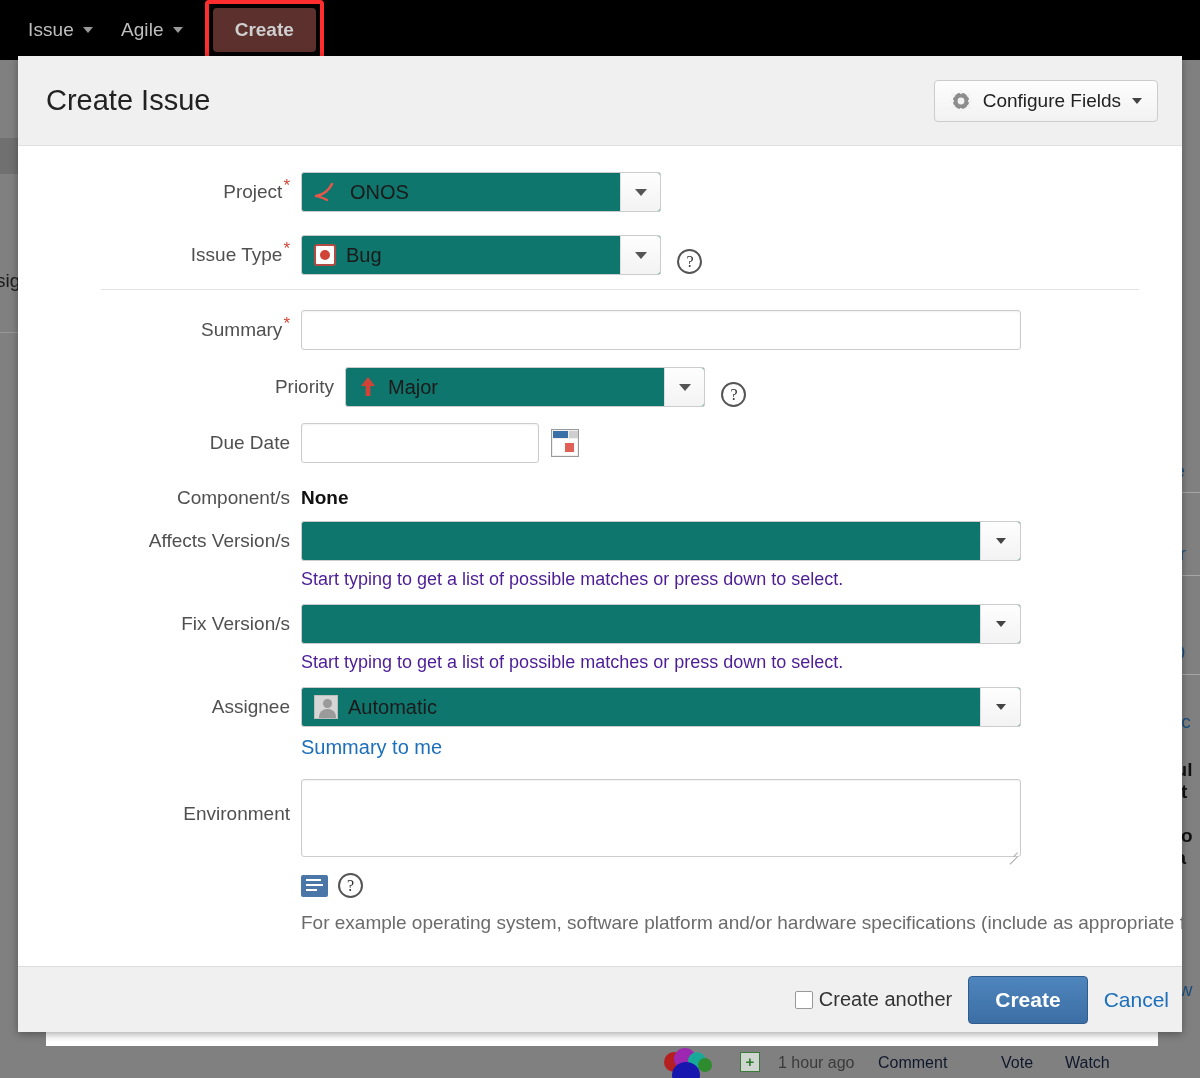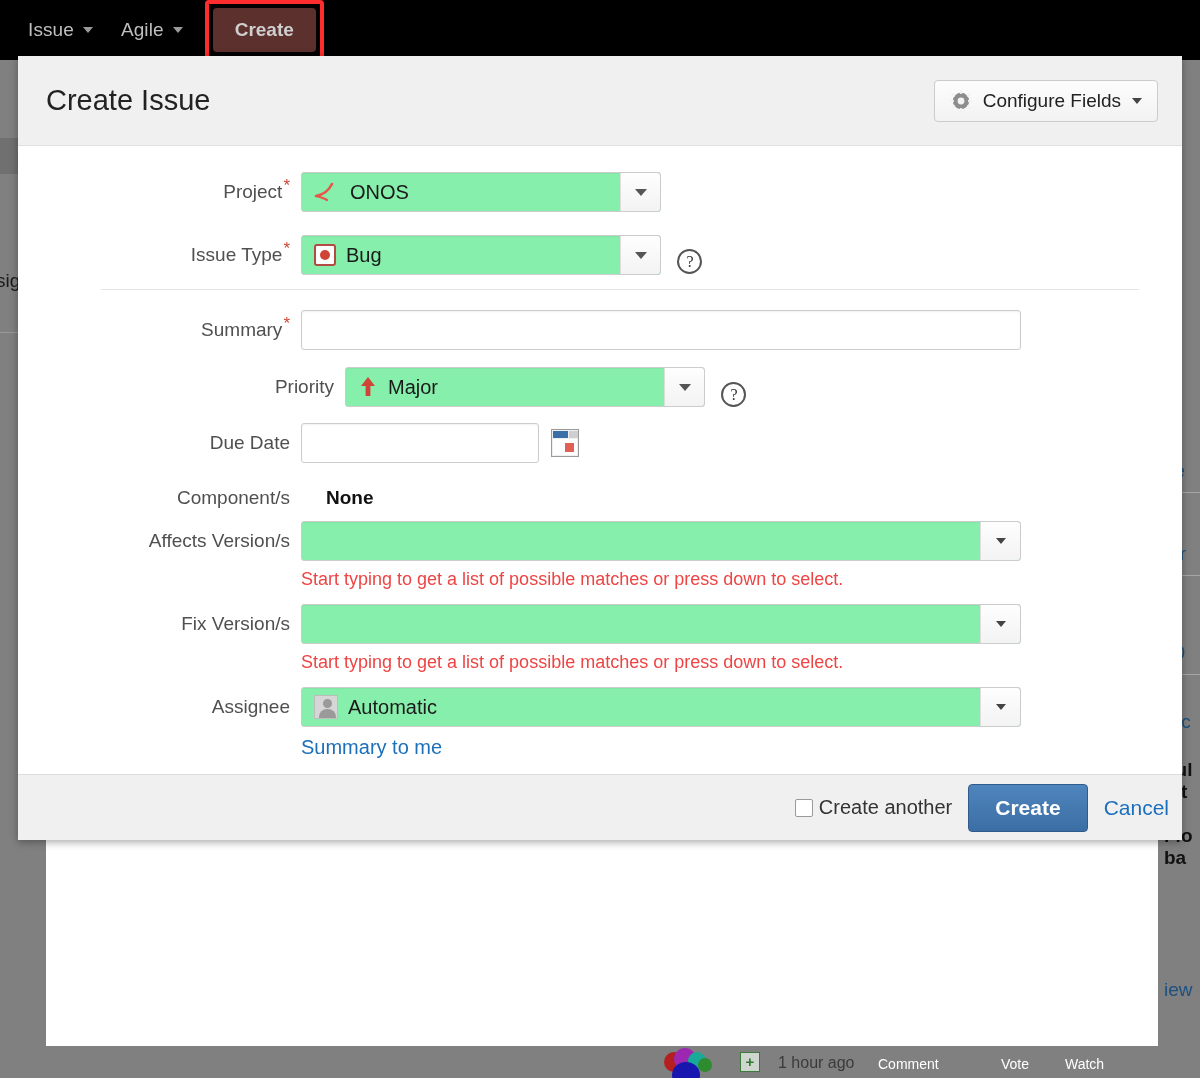--- a/index.html
+++ b/index.html
@@ -81,25 +81,25 @@
     position:absolute; left:660px; bottom:-4px; width:54px; height:36px; overflow:hidden;
   }
   .bb-blob { position:absolute; border-radius:50%; }
   .bb-plus {
     position:absolute; left:740px; bottom:6px;
     width:20px;height:20px;border:1px solid #3b7a3b; color:#2d7a2d;
     font-size:15px; font-weight:bold; line-height:18px; text-align:center;
     background:#cfd6cf;
   }
   .bb-text { position:absolute; bottom:6px; color:#3a3a3a; font-size:16px; }
-  .bb-link { position:absolute; bottom:6px; color:#ffffff; font-size:14px;text-align:center; }
+  .bb-link { position:absolute; bottom:6px; color:#0f172a; font-size:16px;text-align:center; }
 
   
   .modal {
-    position:absolute; top:56px; left:18px; width:1164px; height:784px;
+    position:absolute; top:56px; left:18px; width:1164px; height:976px;
     background:#fff; box-shadow:0 2px 8px rgba(0,0,0,.35);
     display:flex; flex-direction:column; overflow:hidden;
   }
   .modal-header {
     height:90px; background:#f0f0f0; border-bottom:1px solid #e0e0e0;
     display:flex; align-items:center; justify-content:space-between;
     padding:0 24px 0 28px; flex:0 0 auto;
   }
   .modal-title { font-size:29px; color:#222; font-weight:normal; }
   .cfg-btn {
@@ -122,21 +122,21 @@
   .flabel {
     width:243px; text-align:right; padding-right:11px; padding-top:9px;
     font-size:19px; color:#505050; flex:0 0 auto; position:relative;
   }
   .req { color:#d04437; font-size:17px; vertical-align:super; line-height:0; margin-left:1px;}
   .fcontrol { flex:1 1 auto; }
 
   
   .sel {
     display:inline-flex; align-items:stretch; height:40px;
-    border:1px solid #ccc; border-radius:3px; background:#86efac;
+    border:1px solid #ccc; border-radius:3px; background:#0f766e;
     box-shadow:inset 0 1px 1px rgba(0,0,0,.04);
   }
   .sel .val {
     display:flex; align-items:center; gap:10px;
     padding:0 12px; font-size:20px; color:#1a1a1a; min-width:0;
   }
   .sel .arrowbox {
     width:40px; border-left:1px solid #ddd;
     background:linear-gradient(#fefefe,#f3f3f3);
     display:flex; align-items:center; justify-content:center;
@@ -153,21 +153,21 @@
     box-shadow:inset 0 1px 2px rgba(0,0,0,.06);
   }
 
   .helpq {
     width:25px;height:25px;border-radius:50%;border:2px solid #555;
     color:#333; font-size:16px; line-height:21px; text-align:center;
     display:inline-block; margin-left:12px; vertical-align:middle; cursor:pointer;
     font-family:"Liberation Serif", serif;
   }
 
-  .hint { font-size:18px; color:#ef4444; margin-top:8px; }
+  .hint { font-size:18px; color:#4c1d95; margin-top:8px; }
   .linklike { color:#1c6fba; font-size:20px; cursor:pointer; }
   .static-val { font-size:19px; color:#111; font-weight:bold; padding-top:9px; }
 
   .divider { height:1px; background:#e4e4e4; margin:14px 43px 20px 43px; }
 
   
   .onos-ico { width:26px;height:24px; position:relative; flex:0 0 auto; }
   
   .bug-ico {
     width:22px;height:22px;border:2px solid #b34b43; border-radius:3px;
@@ -419,21 +419,21 @@
         </div>
         <div class="fcontrol">
           <input class="txt" style="width: 238px; font-size: 19px; padding: 0px 8px; vertical-align: middle;" value="">
           <span class="cal-ico">
             <span class="cal-top"></span><span class="cal-top2"></span>
             <span class="cal-grid"></span><span class="cal-dot"></span>
           </span>
         </div>
       </div>
 
-      <div class="frow" style="margin-bottom:12px;gap:25px;">
+      <div class="frow" style="margin-bottom:12px;">
         <div class="flabel">
           <span>Component/s</span>
         </div>
         <div class="fcontrol">
           <div class="static-val">None</div>
         </div>
       </div>
 
       <div class="frow" style="margin-bottom:14px;">
         <div class="flabel">

